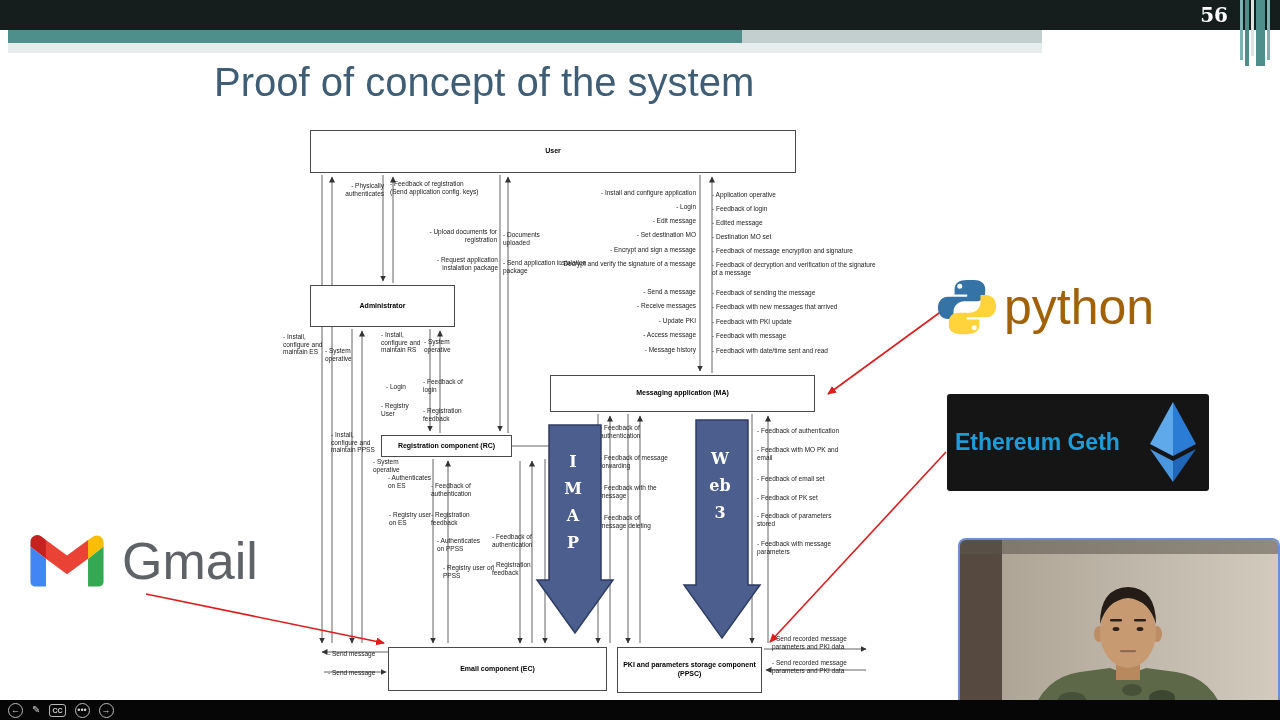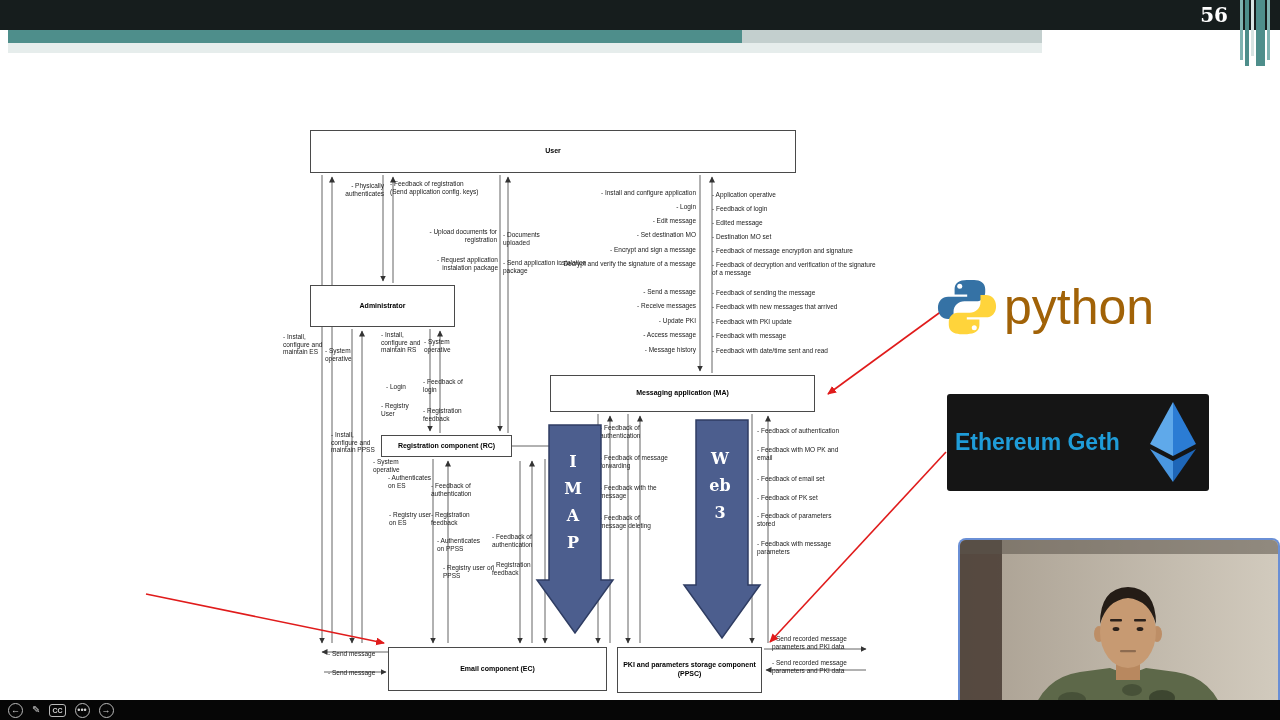--- a/index.html
+++ b/index.html
@@ -185,20 +185,21 @@
     <path d="M696,420 L748,420 L748,585 L760,585 L722,638 L684,585 L696,585 Z" fill="#4c5e8e" stroke="#2f3d63" stroke-width="1.5"></path>
     <g stroke="#e01b1b" stroke-width="1.6">
       <line x1="946" y1="308" x2="828" y2="394" marker-end="url(#rh)"></line>
       <line x1="946" y1="452" x2="770" y2="642" marker-end="url(#rh)"></line>
       <line x1="146" y1="594" x2="384" y2="643" marker-end="url(#rh)"></line>
     </g>
   </svg>
   <div class="stack" style="left:562px;top:448px">IMAP</div>
   <div class="stack" style="left:709px;top:445px">Web3</div>
 
+  <div id="title">Proof of concept of the system</div>
 
   <div id="topbar"></div>
   <div id="slidenum">56</div>
   <div id="band-teal" class="band"></div>
   <div id="band-gray" class="band"></div>
   <div id="band-pale" class="band"></div>
   <div class="vstripe" style="left:1240px;width:3px;height:60px;background:#7fb3b1"></div>
   <div class="vstripe" style="left:1245px;width:4px;height:66px;background:#4e8e8b"></div>
   <div class="vstripe" style="left:1251px;width:3px;height:56px;background:#d7e4e3"></div>
   <div class="vstripe" style="left:1256px;width:9px;height:66px;background:#4e8e8b"></div>
@@ -217,20 +218,30 @@
   <div id="eth-badge">
     <span id="eth-word">Ethereum Geth</span>
     <svg id="eth-diamond" width="56" height="86" viewBox="0 0 56 86">
       <polygon points="28,3 5,45 28,57" fill="#5fa9ea"></polygon>
       <polygon points="28,3 51,45 28,57" fill="#2b7cd4"></polygon>
       <polygon points="28,83 5,50 28,62" fill="#4a97e0"></polygon>
       <polygon points="28,83 51,50 28,62" fill="#1e66b8"></polygon>
     </svg>
   </div>
 
+  <div id="gmail-logo">
+    <svg width="78" height="62" viewBox="0 0 70 56">
+      <path fill="#4285f4" d="M6 51h10V26L2 15v32c0 2.2 1.8 4 4 4z"></path>
+      <path fill="#34a853" d="M54 51h10c2.2 0 4-1.8 4-4V15L54 26z"></path>
+      <path fill="#fbbc04" d="M54 9v17l14-11v-4c0-5-5.7-7.9-9.6-4.9z"></path>
+      <path fill="#c5221f" d="M2 11v4l14 11V9l-4.4-3.3C7.7 2.7 2 5.6 2 11z"></path>
+      <path fill="#ea4335" d="M16 26V9l19 14L54 9v17L35 40z"></path>
+    </svg>
+    <span id="gmail-word">Gmail</span>
+  </div>
 
   <div id="webcam">
     <svg width="322" height="182" viewBox="0 0 322 182">
       <defs>
         <linearGradient id="wallg" x1="0" y1="0" x2="1" y2="0">
           <stop offset="0" stop-color="#a99f91"></stop>
           <stop offset="1" stop-color="#d2cbbe"></stop>
         </linearGradient>
       </defs>
       <rect width="322" height="182" fill="url(#wallg)"></rect>

